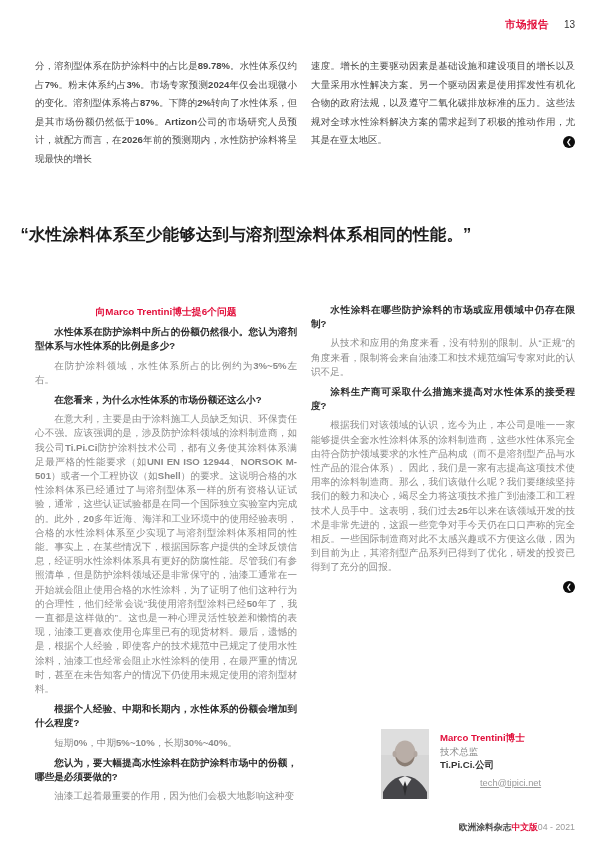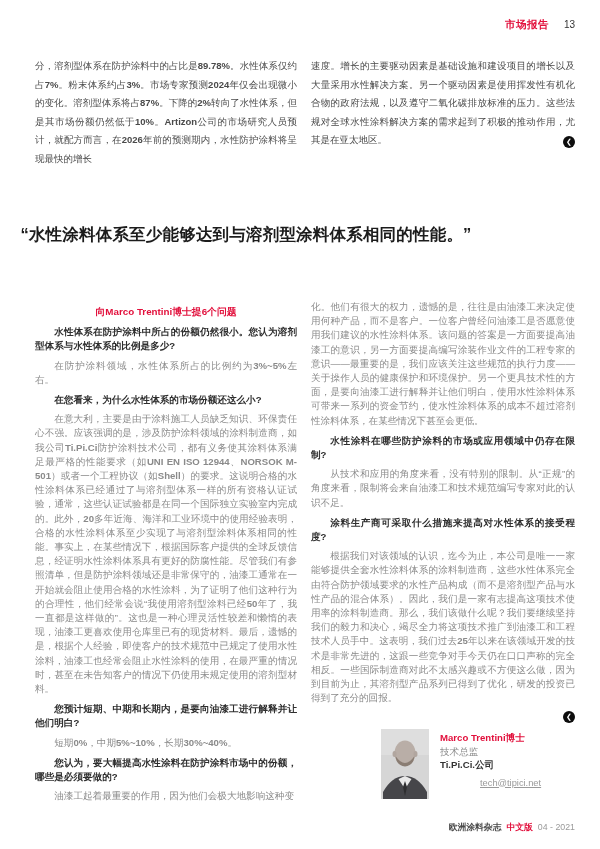--- a/index.html
+++ b/index.html
@@ -48,21 +48,21 @@
   .bio{ position:absolute; left:352px; top:729px; display:flex; gap:11px;margin-left:29px; }
   .bio-photo{ width:48px; height:70px; background:#d6d6d6; overflow:hidden; flex:0 0 auto; }
   .bio-photo svg{ display:block; }
   .bio-info{ padding-top:2px; }
   .bio-name{ color:var(--accent); font-weight:700; font-size:9.6px; line-height:13.5px; }
   .bio-title{ color:#8a8a8a; font-size:9.6px; line-height:13.5px; }
   .bio-company{ color:#333; font-weight:700; font-size:9.6px; line-height:13.5px; }
   .bio-email{ color:#9a9a9a; font-size:9.3px; line-height:14px; text-decoration:underline; cursor:pointer;padding-left:40px; }
 
   
-  .page-footer{ position:absolute; top:822px; right:25px; display:flex; gap:5px;
+  .page-footer{ position:absolute; top:822px; right:25px; display:flex; 
                 font-size:8.8px; align-items:baseline;justify-content:center; }
   .f-journal{ color:#4a4a4a; font-weight:700; }
   .f-edition{ color:var(--accent); font-weight:700; }
   .f-issue{ color:#9a9a9a; }
 </style>
 </head>
 <body>
 
 <div class="page" style="--accent: #e2103c; --q-color: #2e2e2e; --a-color: #8a8a8a; --intro-color: #4a4a4a;">
 
@@ -79,28 +79,27 @@
   </div>
 
   <div class="pull-quote">“水性涂料体系至少能够达到与溶剂型涂料体系相同的性能。”</div>
 
   <div class="iv-col iv-left">
     <h2 class="iv-heading latinize">向<b class="lb">Marco</b> <b class="lb">Trentini</b>博士提<b class="lb">6</b>个问题</h2>
     <p class="q latinize">水性体系在防护涂料中所占的份额仍然很小。您认为溶剂型体系与水性体系的比例是多少?</p>
     <p class="a latinize">在防护涂料领域，水性体系所占的比例约为<b class="lb">3%~5%</b>左右。</p>
     <p class="q latinize">在您看来，为什么水性体系的市场份额还这么小?</p>
     <p class="a latinize">在意大利，主要是由于涂料施工人员缺乏知识、环保责任心不强。应该强调的是，涉及防护涂料领域的涂料制造商，如我公司<b class="lb">Ti.Pi.Ci</b>防护涂料技术公司，都有义务使其涂料体系满足最严格的性能要求（如<b class="lb">UNI</b> <b class="lb">EN</b> <b class="lb">ISO</b> <b class="lb">12944</b>、<b class="lb">NORSOK</b> <b class="lb">M-501</b>）或者一个工程协议（如<b class="lb">Shell</b>）的要求。这说明合格的水性涂料体系已经通过了与溶剂型体系一样的所有资格认证试验，通常，这些认证试验都是在同一个国际独立实验室内完成的。此外，<b class="lb">20</b>多年近海、海洋和工业环境中的使用经验表明，合格的水性涂料体系至少实现了与溶剂型涂料体系相同的性能。事实上，在某些情况下，根据国际客户提供的全球反馈信息，经证明水性涂料体系具有更好的防腐性能。尽管我们有参照清单，但是防护涂料领域还是非常保守的，油漆工通常在一开始就会阻止使用合格的水性涂料，为了证明了他们这种行为的合理性，他们经常会说“我使用溶剂型涂料已经<b class="lb">50</b>年了，我一直都是这样做的”。这也是一种心理灵活性较差和懒惰的表现，油漆工更喜欢使用仓库里已有的现货材料。最后，遗憾的是，根据个人经验，即使客户的技术规范中已规定了使用水性涂料，油漆工也经常会阻止水性涂料的使用，在最严重的情况时，甚至在未告知客户的情况下仍使用未规定使用的溶剂型材料。</p>
-    <p class="q latinize">您预计短期、中期和长期内，是要向油漆工进行解释并让他们明白?</p>
+    <p class="q latinize">根据个人经验、中期和长期内，水性体系的份额会增加到什么程度?</p>
     <p class="a latinize">短期<b class="lb">0%</b>，中期<b class="lb">5%~10%</b>，长期<b class="lb">30%~40%</b>。</p>
     <p class="q latinize">您认为，要大幅提高水性涂料在防护涂料市场中的份额，哪些是必须要做的?</p>
     <p class="a latinize">油漆工起着最重要的作用，因为他们会极大地影响这种变</p>
   </div>
 
   <div class="iv-col iv-right">
-    <p class="a cont latinize">化。他们有很大的权力，遗憾的是，往往是由油漆工来决定使用何种产品，而不是客户。一位客户曾经问油漆工是否愿意使用我们建议的水性涂料体系。该问题的答案是一方面要提高油漆工的意识，另一方面要提高编写涂装作业文件的工程专家的意识——最重要的是，我们应该关注这些规范的执行力度——关于操作人员的健康保护和环境保护。另一个更具技术性的方面，是要向油漆工进行解释并让他们明白，使用水性涂料体系可带来一系列的资金节约，使水性涂料体系的成本不超过溶剂性涂料体系，在某些情况下甚至会更低。</p>
     <p class="q latinize">水性涂料在哪些防护涂料的市场或应用领域中仍存在限制?</p>
     <p class="a latinize">从技术和应用的角度来看，没有特别的限制。从“正规”的角度来看，限制将会来自油漆工和技术规范编写专家对此的认识不足。</p>
     <p class="q latinize">涂料生产商可采取什么措施来提高对水性体系的接受程度?</p>
     <p class="a latinize">根据我们对该领域的认识，迄今为止，本公司是唯一一家能够提供全套水性涂料体系的涂料制造商，这些水性体系完全由符合防护领域要求的水性产品构成（而不是溶剂型产品与水性产品的混合体系）。因此，我们是一家有志提高这项技术使用率的涂料制造商。那么，我们该做什么呢？我们要继续坚持我们的毅力和决心，竭尽全力将这项技术推广到油漆工和工程技术人员手中。这表明，我们过去<b class="lb">25</b>年以来在该领域开发的技术是非常先进的，这跟一些竞争对手今天仍在口口声称的完全相反。一些国际制造商对此不太感兴趣或不方便这么做，因为到目前为止，其溶剂型产品系列已得到了优化，研发的投资已得到了充分的回报。</p>
     <div class="end-row">
       <span class="eoa">❮</span>
     </div>
   </div>
 
   <div class="bio">

